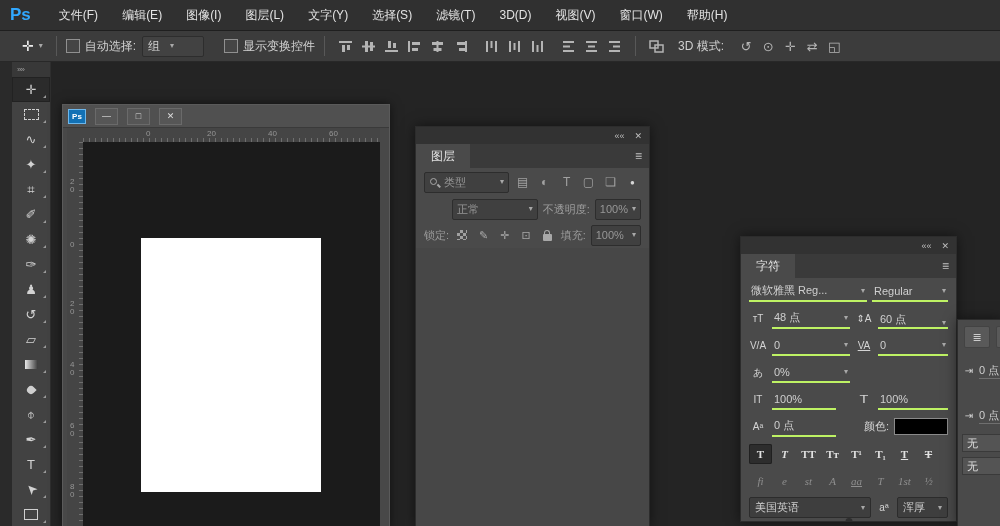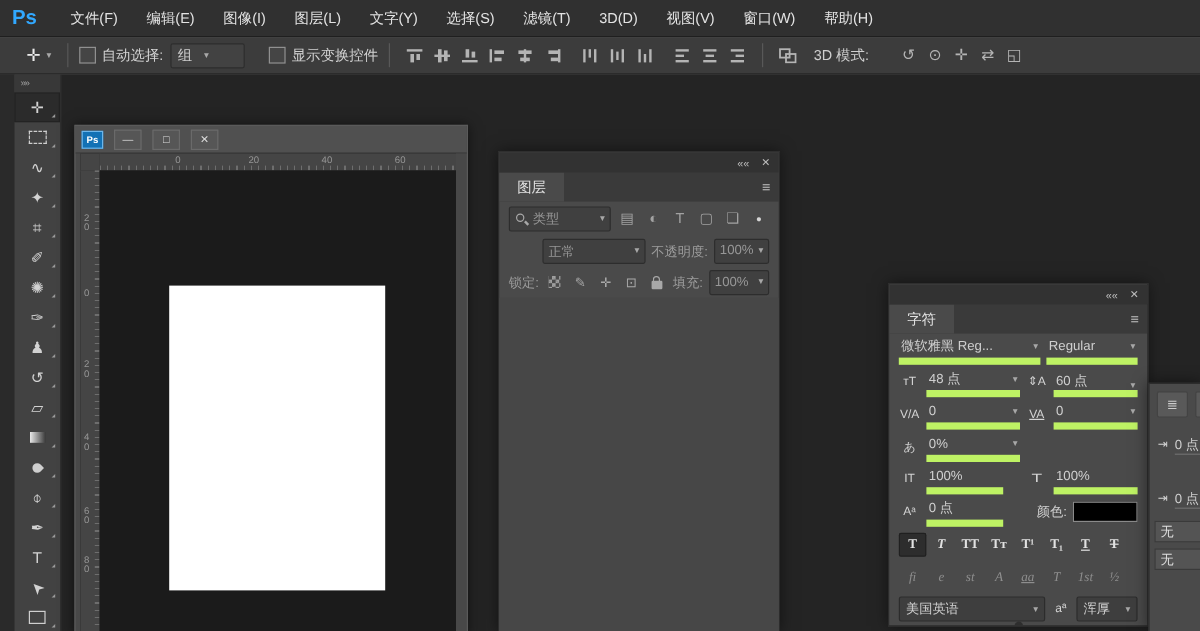--- a/index.html
+++ b/index.html
@@ -17,21 +17,21 @@
   .tool-chip .tg{font-size:14px;color:#ececec;}
   .caret{font-size:8px;color:#a8a8a8;line-height:1;}
   .cb{width:12px;height:12px;border:1px solid #909090;background:#454545;flex:none;margin-right:5px;}
   .ob-label{font-size:12px;color:#d2d2d2;white-space:nowrap;}
   .ob-select{height:19px;background:#424242;border:1px solid #2d2d2d;border-radius:2px;
              display:flex;align-items:center;padding:0 5px;gap:10px;margin:0 6px;min-width:44px;}
   .ob-select span:first-child{font-size:12px;color:#cfcfcf;}
   .ob-icon{width:23px;height:22px;display:flex;align-items:center;justify-content:center;flex:none;}
   .ob-icon svg{fill:#b4b4b4;}
   .glyph-btn{width:22px;text-align:center;font-size:13px;color:#b4b4b4;flex:none;}
-  .label-3d{margin-left:10px;margin-right:22px;color:#cfcfcf;white-space:nowrap;}
+  .label-3d{margin-left:10px;margin-right:11px;color:#cfcfcf;white-space:nowrap;}
   
   .main{position:relative;height:465px;background:#242424;overflow:hidden;}
   .left-strip{position:absolute;left:0;top:0;width:12px;height:100%;background:#2a2a2a;}
   
   .toolbar{position:absolute;left:12px;top:0;width:38px;bottom:0;background:#424242;border-right:1px solid #2e2e2e;}
   .toolbar-head{height:15px;display:flex;align-items:center;padding-left:5px;font-size:8px;color:#9d9d9d;background:#383838;letter-spacing:-1px;}
   .tool{position:relative;width:100%;height:25px;display:flex;align-items:center;justify-content:center;color:#d2d2d2;font-size:13px;}
   .tool::after{content:"";position:absolute;right:4px;bottom:4px;border-left:3px solid transparent;border-bottom:3px solid #9a9a9a;}
   .tool.selected{background:#2b2b2b;box-shadow:inset 0 0 0 1px #222;}
   .marq{width:13px;height:9px;border:1px dashed #cfcfcf;}
@@ -90,21 +90,21 @@
   .mag::after{content:"";position:absolute;left:8px;top:8px;width:4px;height:1.5px;background:#a8a8a8;transform:rotate(45deg);}
   .plock{width:9px;height:7px;background:currentColor;border-radius:1px;position:relative;margin-top:4px;}
   .plock::before{content:"";position:absolute;left:1.5px;top:-4px;width:4px;height:4px;border:1.5px solid;border-bottom:none;border-radius:3px 3px 0 0;color:inherit;}
   .checker{width:10px;height:10px;flex:none;
     background-image:linear-gradient(45deg,#a0a0a0 25%,transparent 25%,transparent 75%,#a0a0a0 75%),
                      linear-gradient(45deg,#a0a0a0 25%,transparent 25%,transparent 75%,#a0a0a0 75%);
     background-size:6px 6px;background-position:0 0,3px 3px;}
   
   .chars{left:740px;top:174px;width:215px;height:284px;overflow:hidden;}
   .crow{display:flex;align-items:center;padding:0 8px;gap:5px;height:27px;}
-  .cfield{display:flex;align-items:center;border-bottom:6px solid #bef264;height:18px;gap:3px;padding:0 2px;}
+  .cfield{display:flex;align-items:center;border-bottom:2px solid #bef264;height:18px;gap:3px;padding:0 2px;}
   .cfield .caret{margin-left:auto;}
   .cicon{font-size:10px;color:#d4d4d4;width:18px;flex:none;text-align:center;white-space:nowrap;}
   .cselect{height:19px;background:#3e3e3e;border:1px solid #2c2c2c;border-radius:2px;display:flex;align-items:center;padding:0 5px;gap:6px;}
   .cselect .caret{margin-left:auto;}
   .swatch{width:52px;height:15px;background:#000;border:1px solid #8a8a8a;flex:none;}
   .tbtn{width:23px;height:20px;display:flex;align-items:center;justify-content:center;font-size:11px;font-weight:bold;color:#e2e2e2;
         font-family:"Liberation Serif","DejaVu Serif",serif;}
   .tbtn.sel{background:#2d2d2d;box-shadow:inset 0 0 0 1px #202020;border-radius:2px;}
   .otbtn{width:23px;text-align:center;font-size:11px;color:#8e8e8e;font-style:italic;font-family:"Liberation Serif","DejaVu Serif",serif;}
   .cresize{position:absolute;left:50%;bottom:-4px;width:7px;height:7px;background:#2e2e2e;border-radius:50%;transform:translateX(-50%);}
@@ -335,21 +335,21 @@
           <span style="left:124px;">20</span>
           <span style="left:185px;">40</span>
           <span style="left:246px;">60</span>
         </div>
         <div class="vruler">
           <span style="top:36px;">20</span>
           <span style="top:99px;">0</span>
           <span style="top:158px;">20</span>
           <span style="top:219px;">40</span>
           <span style="top:280px;">60</span>
-          <span style="top:321px;">80</span>
+          <span style="top:341px;">80</span>
         </div>
         <div class="canvas">
           <div class="page"></div>
         </div>
       </div>
     </div>
 
     <div class="panel layers">
       <div class="phead">
         <span>««</span>

